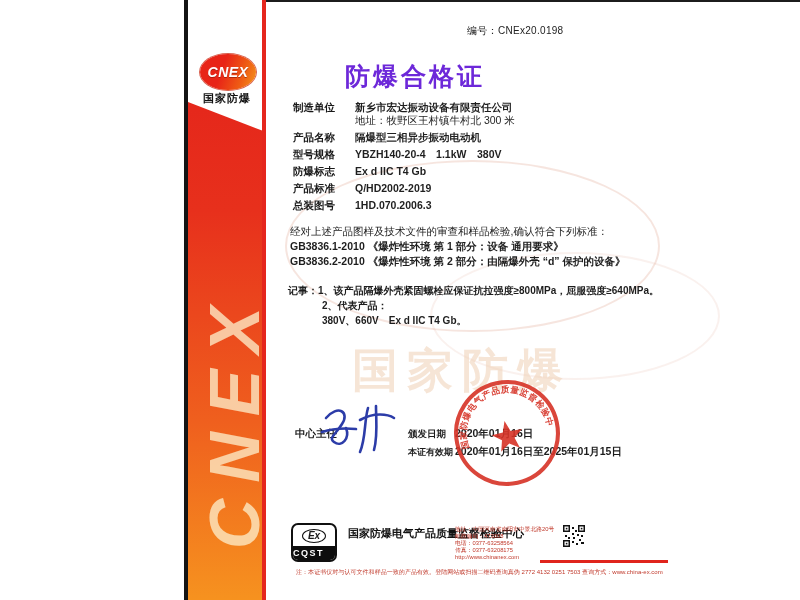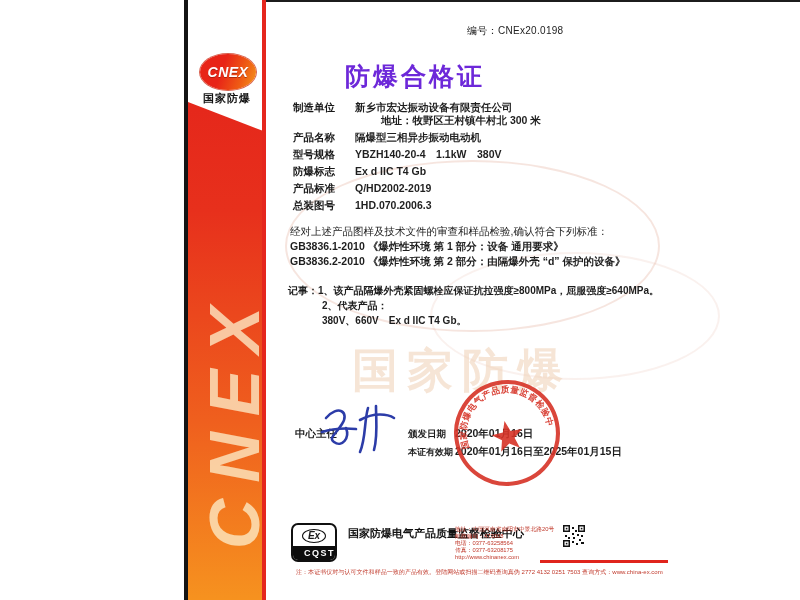--- a/index.html
+++ b/index.html
@@ -42,21 +42,21 @@
   
   .cert-no { position:absolute; left:467px; top:24px; font-size:10px; color:#222; letter-spacing:.3px; }
   .title { position:absolute; left:310px; top:60px; width:210px; text-align:center;
     font-size:25px; font-weight:800; letter-spacing:3px; color:#6d28d9; }
 
   
   .fields { position:absolute; left:293px; top:101px; font-size:10.5px; line-height:13px; }
   .frow { display:flex; margin-bottom:4px;gap:16px; }
   .flabel { width:46px; font-weight:700; color:#181818; flex:0 0 46px; }
   .fvalue { font-weight:600; color:#1f1f1f; }
-  .fvalue .sub { font-weight:700;margin-left:26px; }
+  .fvalue .sub { font-weight:400; }
 
   
   .standards { position:absolute; left:290px; top:224px; font-size:10.5px; line-height:15px; color:#1d1d1d; }
   .standards .gb { font-weight:700; }
 
   
   .notes { position:absolute; left:288px; top:283px; font-size:10px; line-height:15px;
     font-weight:700; color:#1d1d1d; }
   .notes .indent { padding-left:34px; }
 
@@ -71,21 +71,21 @@
     transform:rotate(-12deg); }
 
   
   .ex-logo { position:absolute; left:291px; top:523px; width:46px; height:39px;
     border:2px solid #101010; border-radius:7px; background:#fff;
     display:flex; flex-direction:column; overflow:hidden; }
   .ex-top { flex:1; display:flex; align-items:center; justify-content:center;border-radius:10px; }
   .ex-oval { border:1.5px solid #101010; border-radius:50%; padding:0 5px; font-size:10px;
     font-weight:800; font-style:italic; line-height:12px; }
   .ex-bottom { height:14px; background:#0d0d0d; color:#fff; font-size:9px; font-weight:700;
-    letter-spacing:1.5px; text-align:right; line-height:14px; }
+    letter-spacing:1.5px; text-align:left; line-height:14px; }
   .footer-name1 { position:absolute; left:348px; top:526px; font-size:11px; font-weight:700; color:#111; }
   .footer-name2 { position:absolute; left:348px; top:539px; font-size:17px; font-weight:800;
     letter-spacing:1.5px; color:#111; }
   .contacts { position:absolute; left:455px; top:526px; width:175px; color:#c0392b;
     font-size:10px; line-height:12px; transform:scale(.58); transform-origin:top left; }
   .qr { position:absolute; left:563px; top:525px; width:22px; height:22px; }
   .footer-redline { position:absolute; left:540px; top:560px; width:128px; height:3px; background:#e0241c; }
   .footer-note { position:absolute; left:296px; top:568px; width:700px; color:#c0392b;
     font-size:11px; transform:scale(.55); transform-origin:top left; white-space:nowrap; }
 </style>

